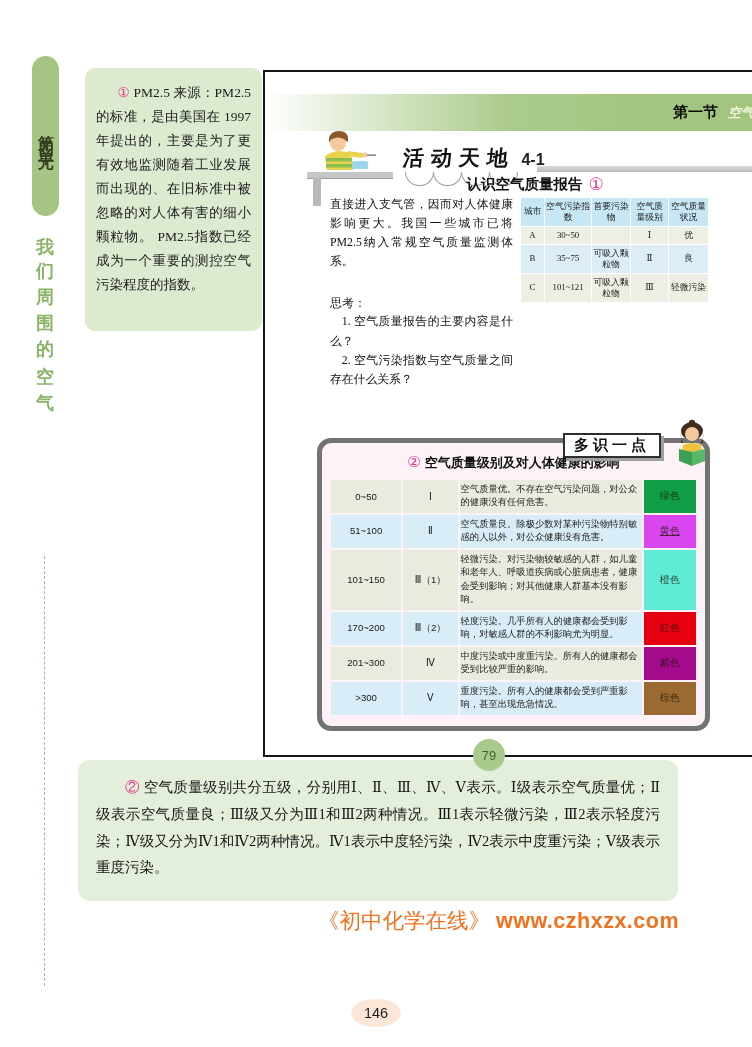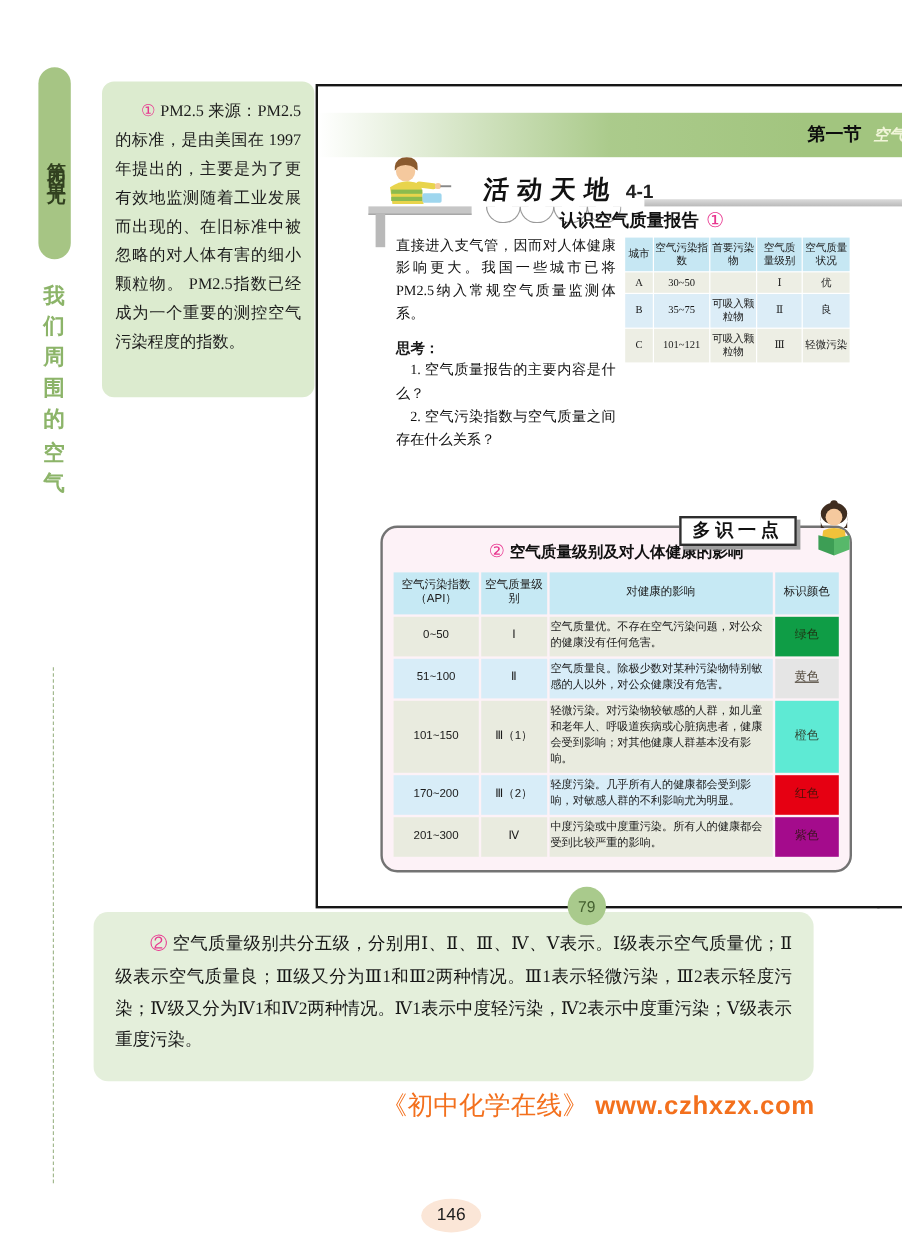--- a/index.html
+++ b/index.html
@@ -51,31 +51,31 @@
   .subtitle{position:absolute;top:102px;left:0;right:0;text-align:center;font-weight:bold;font-size:14.5px;color:#111;}
   .subtitle .mk{font-size:17px;vertical-align:-1px;margin-left:6px;font-weight:normal;}
 
   
   .body-text{position:absolute;top:122px;left:65px;right:8px;}
   .body-text p{margin:0;font-size:11.8px;line-height:1.62;text-align:justify;color:#111;}
   .p1{text-indent:2em;}
   .cols{display:flex;gap:7px;margin-top:1px;}
   .col-l{width:183px;}
   .col-r{width:189px;}
-  .think-label{font-weight:bold;font-size:12px;margin-top:11px;}
+  .think-label{font-weight:normal;font-size:12px;margin-top:24px;}
   .qline{font-size:11.8px;line-height:1.6;text-indent:1em;text-align:justify;margin:0;}
 
   table.ct{width:100%;border-collapse:separate;border-spacing:1.5px;font-size:8.8px;margin-top:2px;}
   table.ct th{background:#c6e7f3;font-weight:normal;padding:3px 1px;line-height:1.25;text-align:center;}
   table.ct td{padding:3px 1px;text-align:center;line-height:1.25;}
   table.ct tr.g td{background:#edeee4;}
   table.ct tr.b td{background:#dcedf7;}
 
   
-  .qbox{position:absolute;left:52px;top:366px;width:393px;background:#fdf2f7;border:2px solid #737373;
+  .qbox{position:absolute;left:52px;top:366px;width:393px;background:#fdf2f7;border:5px solid #737373;
         border-radius:14px;padding:7px 7px 9px;box-sizing:border-box;}
   .q-title{text-align:center;font-size:13px;font-weight:bold;padding:3px 0 6px;color:#111;}
   .q-title .mk{font-size:15px;font-weight:normal;margin-right:4px;}
   .badge{position:absolute;top:-10px;right:44px;background:#fff;border:2px solid #2e2e2e;
          box-shadow:3px 3px 0 #a0a0a0;padding:1px 9px;font-size:15px;font-weight:800;letter-spacing:4px;color:#111;}
   .girl{position:absolute;top:-24px;right:-8px;}
   table.qt{width:100%;border-collapse:separate;border-spacing:2px;font-size:9.6px;}
   table.qt th{background:#c6e9f4;font-weight:normal;padding:5px 2px;text-align:center;line-height:1.3;}
   table.qt td{padding:3px 4px;line-height:1.45;}
   table.qt td.c{text-align:center;}
@@ -222,56 +222,56 @@
       <span class="mk pink">②</span><span>空气质量级别及对人体健康的影响</span>
     </div>
     <table class="qt">
       <colgroup>
           <col style="width:72px">
           <col style="width:56px">
           <col style="width:194px">
           <col style="width:55px">
         </colgroup>
       <tbody>
-          <tr>
-        <th>空气污染指数（API）</th>
-        <th>空气质量级别</th>
-        <th>对健康的影响</th>
-        <th>标识颜色</th>
-      </tr>
       <tr class="g">
         <td class="c f">0~50</td>
         <td class="c f">Ⅰ</td>
         <td class="effect f serif">空气质量优。不存在空气污染问题，对公众的健康没有任何危害。</td>
         <td class="swatch" style="background-color: rgb(15, 157, 70);">绿色</td>
       </tr>
       <tr class="b">
         <td class="c f">51~100</td>
         <td class="c f">Ⅱ</td>
         <td class="effect f serif">空气质量良。除极少数对某种污染物特别敏感的人以外，对公众健康没有危害。</td>
-        <td class="swatch" style="background-color: #e5e5e5; text-decoration: underline;">黄色</td>
+        <td class="swatch" style="background-color: #d946ef; text-decoration: underline;">黄色</td>
       </tr>
       <tr class="g">
         <td class="c f">101~150</td>
         <td class="c f">Ⅲ（1）</td>
         <td class="effect f serif">轻微污染。对污染物较敏感的人群，如儿童和老年人、呼吸道疾病或心脏病患者，健康会受到影响；对其他健康人群基本没有影响。</td>
         <td class="swatch" style="background-color: #5eead4;">橙色</td>
       </tr>
       <tr class="b">
         <td class="c f">170~200</td>
         <td class="c f">Ⅲ（2）</td>
         <td class="effect f serif">轻度污染。几乎所有人的健康都会受到影响，对敏感人群的不利影响尤为明显。</td>
         <td class="swatch" style="background-color: rgb(230, 0, 18); margin-left: 11px;">红色</td>
       </tr>
       <tr class="g">
         <td class="c f">201~300</td>
         <td class="c f">Ⅳ</td>
         <td class="effect f serif">中度污染或中度重污染。所有人的健康都会受到比较严重的影响。</td>
         <td class="swatch" style="background-color: rgb(164, 11, 140);">紫色</td>
       </tr>
+      <tr class="b">
+        <td class="c f">&gt;300</td>
+        <td class="c f">Ⅴ</td>
+        <td class="effect f serif">重度污染。所有人的健康都会受到严重影响，甚至出现危急情况。</td>
+        <td class="swatch" style="background-color: rgb(154, 106, 50);">棕色</td>
+      </tr>
     </tbody>
       </table>
   </div>
 </div>
 
 <div class="pnum79">79</div>
 
 <div class="note2">
   <p class="serif"><span class="pink">②</span><span> 空气质量级别共分五级，分别用Ⅰ、Ⅱ、Ⅲ、Ⅳ、Ⅴ表示。Ⅰ级表示空气质量优；Ⅱ级表示空气质量良；Ⅲ级又分为Ⅲ1和Ⅲ2两种情况。Ⅲ1表示轻微污染，Ⅲ2表示轻度污染；Ⅳ级又分为Ⅳ1和Ⅳ2两种情况。Ⅳ1表示中度轻污染，Ⅳ2表示中度重污染；Ⅴ级表示重度污染。</span></p>
 </div>

